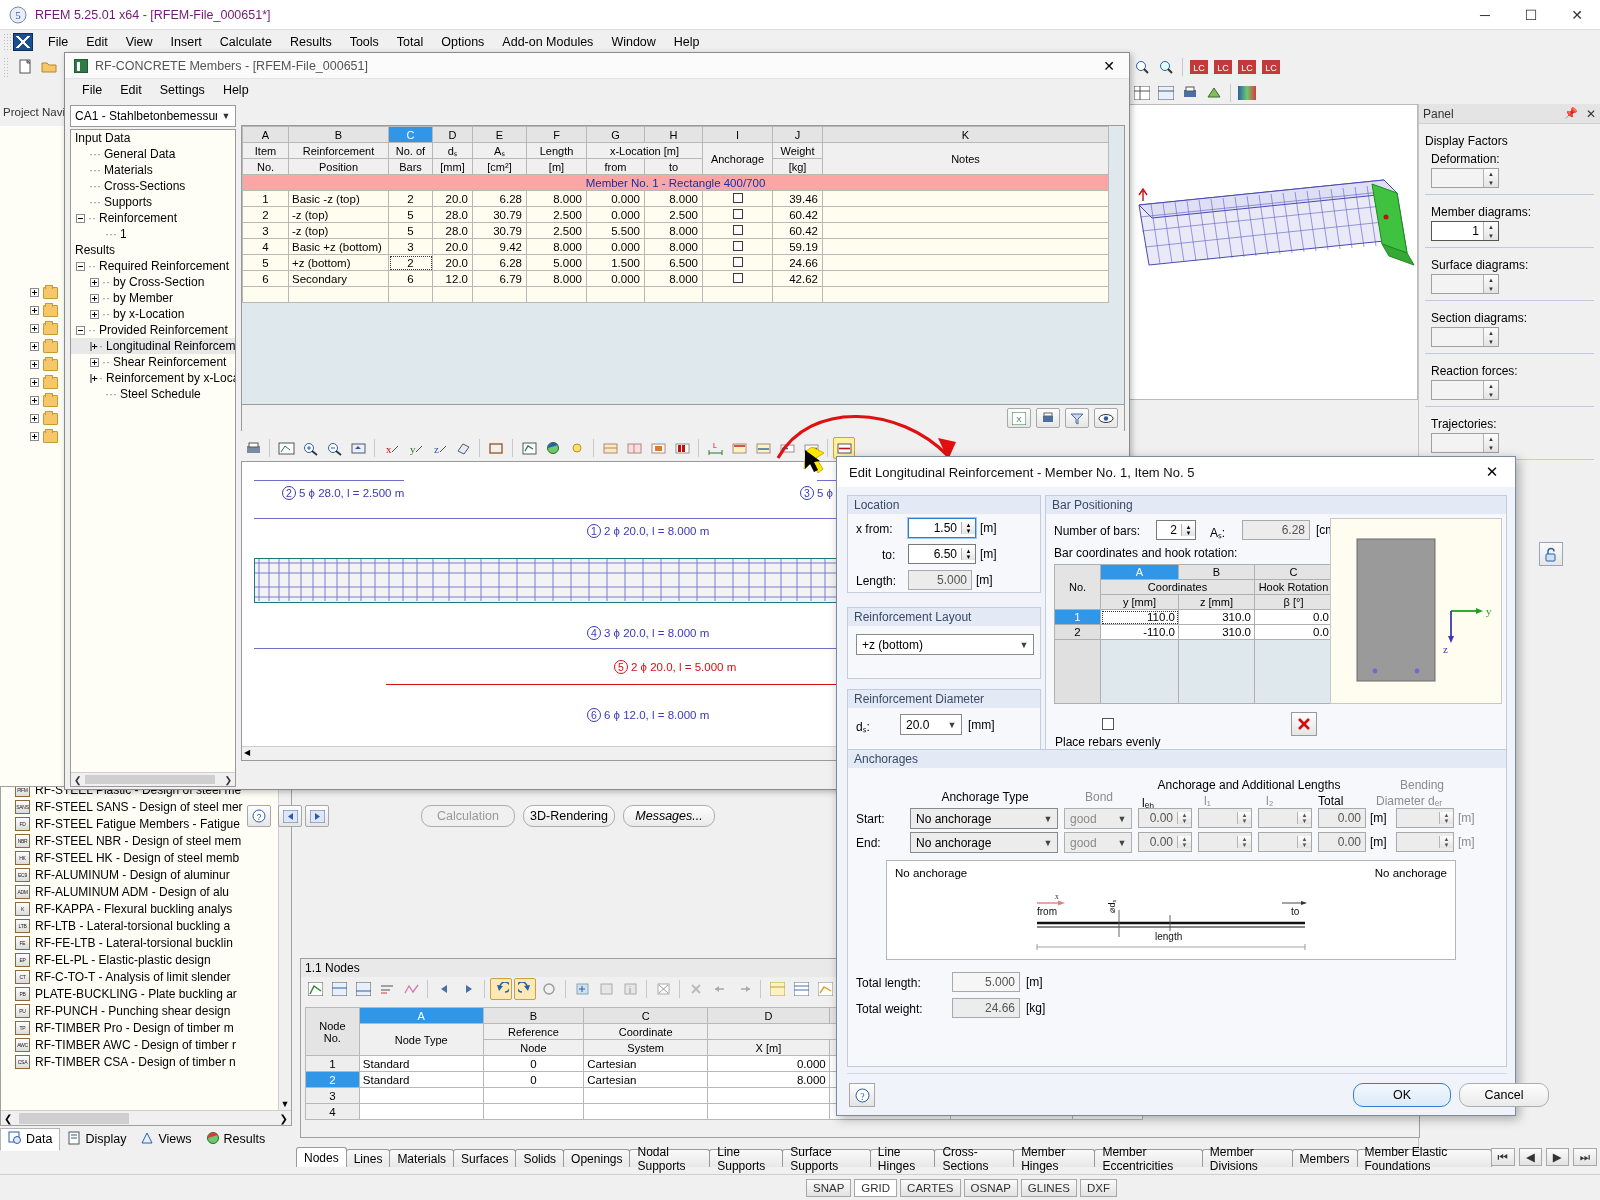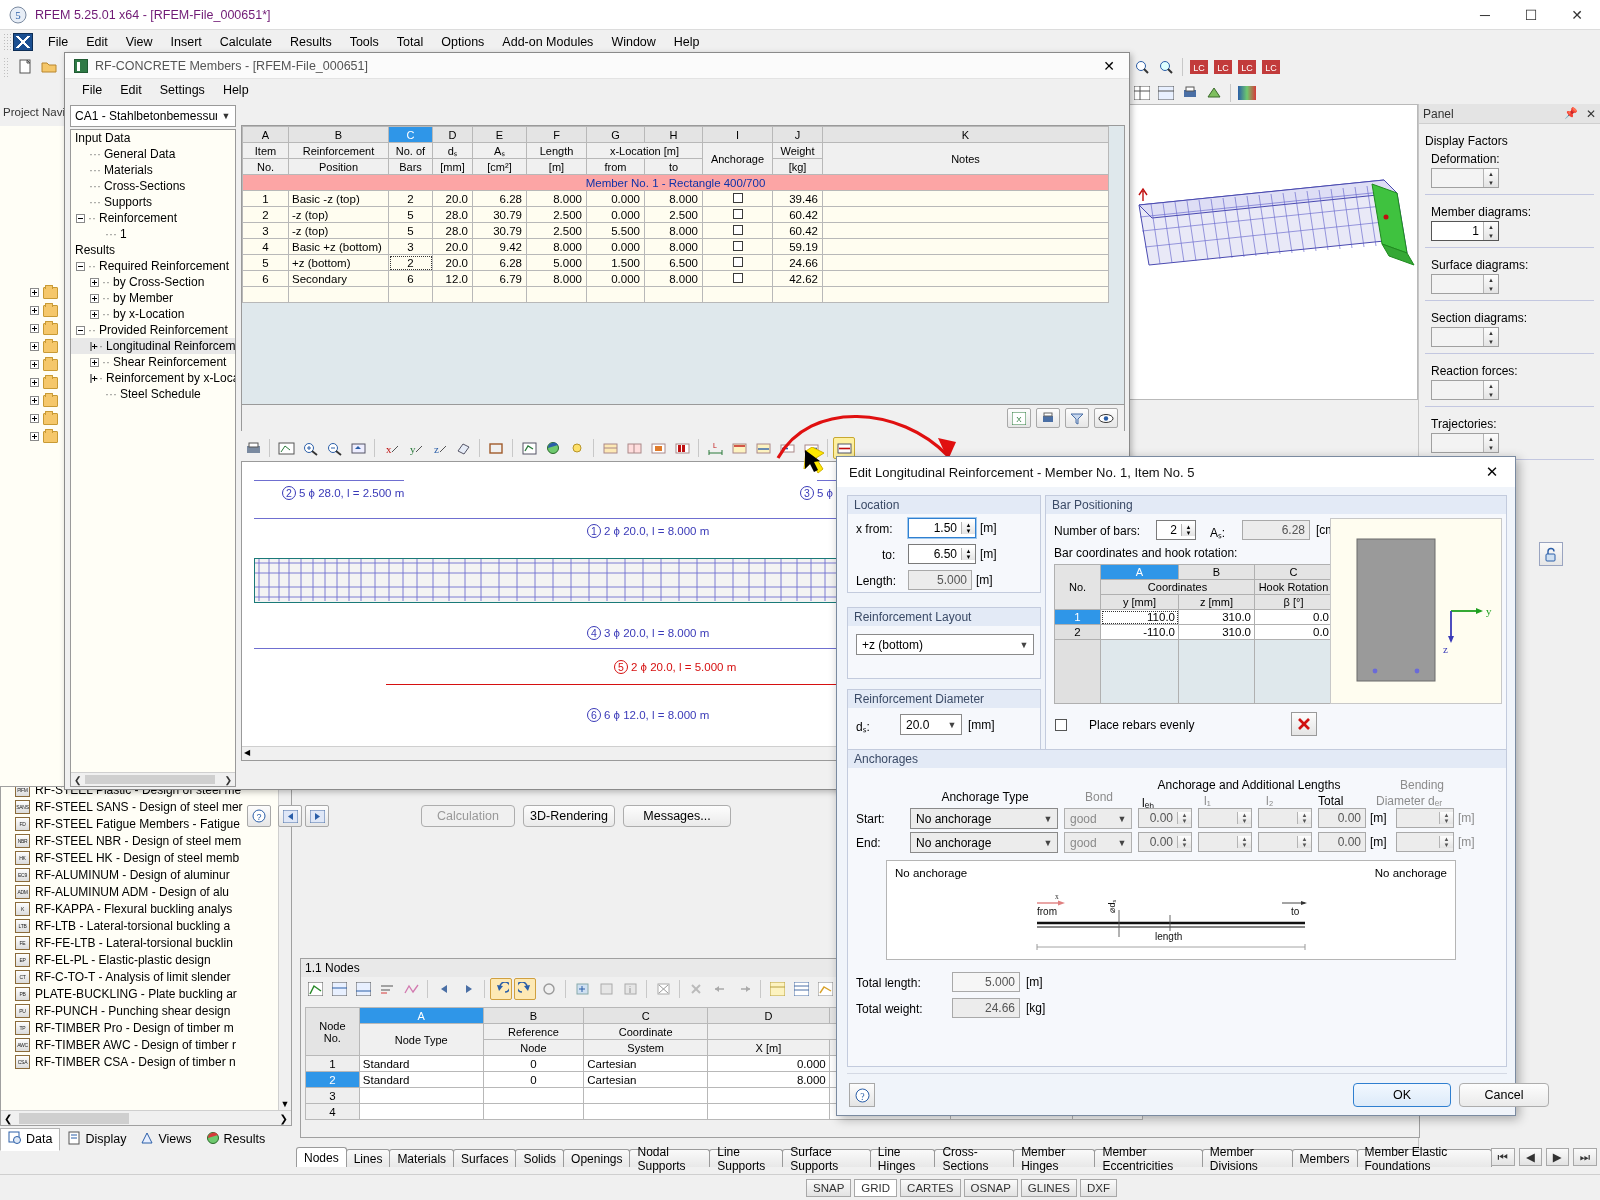--- a/index.html
+++ b/index.html
@@ -154,21 +154,21 @@
   .rebar-lbl.red { color:#d61010; }
   .circnum { display:inline-block; width:14px; height:14px; border:1px solid #3a3ab8; border-radius:50%;
       text-align:center; line-height:13px; font-size:10.5px; color:#3a3ab8; margin-right:3px; }
   .circnum.red { border-color:#d61010; color:#d61010; }
 
   #gfx-vscroll { position:absolute; right:0; top:0; width:14px; height:100%; background:#f0f0f0; border-left:1px solid #cfcfcf; }
   #gfx-hscroll { position:absolute; left:0; bottom:0; width:100%; height:14px; background:#f0f0f0; border-top:1px solid #cfcfcf; }
 
   #rfc-bottombar { position:absolute; left:5px; top:690px; width:1055px; height:42px; display:flex; align-items:center; }
   .dlgbtn { height:22px; min-width:86px; border:1px solid #adadad; background:linear-gradient(#fdfdfd,#eaeaea);
-      font-size:12.5px; display:flex; align-items:center; justify-content:center; border-radius:4px; }
+      font-size:12.5px; display:flex; align-items:center; justify-content:center; border-radius:10px; }
   .dlgbtn.disabled { color:#999; background:#f0f0f0; }
 
   
   #nodeswin { position:absolute; left:300px; top:958px; width:1120px; height:180px; background:#f0f0f0; border:1px solid #a0a0a0; }
   #nodeswin .nt { height:18px; background:#e9e9e9; display:flex; align-items:center; font-size:12px; padding-left:4px; }
   #nodes-toolbar { height:24px; display:flex; align-items:center; padding-left:2px; }
 
   
   #tabstrip { position:absolute; left:296px; top:1145px; width:1304px; height:22px; display:flex; align-items:flex-end; font-size:12px; }
   .ftab { height:18px; padding:0 7px; border:1px solid #9a9a9a; border-bottom:none; background:linear-gradient(#fafafa,#e8e8e8);
@@ -1419,21 +1419,21 @@
           </div>
         <div class="tbtn" style="width:24px; height:22px; border:1px solid #a8a8a8; background:linear-gradient(#fdfdfd,#e6e6e6); margin-right:18px;">
             <svg width="15" height="13">
               <rect width="15" height="13" fill="#dfe7f7" stroke="#4a6fa5"></rect>
               <polygon points="5,3 10,6.5 5,10" fill="#2a5ea8"></polygon>
             </svg>
           </div>
         <div style="width:74px"></div>
         <div class="dlgbtn disabled" style="width:94px;">Calculation</div>
         <div class="dlgbtn" style="width:92px; margin-left:8px;">3D-Rendering</div>
-        <div class="dlgbtn" style="width:108px; margin-left:8px;">Messages...</div>
+        <div class="dlgbtn" style="width:92px; margin-left:8px;font-style:italic;">Messages...</div>
         <div style="width:130px"></div>
         <div class="dlgbtn" style="width:96px;">Graphics</div>
       </div>
     </div>
   </div>
 
   <svg id="redarrow">
     <path d="M8,50 C40,-8 130,-2 178,48" stroke="#e01010" stroke-width="3.2" fill="none"></path>
     <polygon points="178,52 168,30 186,34" fill="#e01010"></polygon>
   </svg>
@@ -1553,21 +1553,21 @@
           <tr>
             <td class="brh" style="background:#e0e0e0; height:64px;"></td>
             <td class="bempty"></td>
                 <td class="bempty"></td>
                 <td class="bempty"></td>
           </tr>
         </tbody>
           </table>
       </div>
 
-      <div class="abs" style="left:9px; top:222px; display:flex; align-items:center; gap:22px;">
+      <div class="abs" style="left:9px; top:222px; display:flex; align-items:center; gap:5px;flex-direction:column;">
         <span style="width:12px; height:12px; border:1px solid #555; background:#fff; display:inline-block;"></span>
         <span>Place rebars evenly</span>
       </div>
       <div class="abs" style="left:245px; top:216px; width:26px; height:24px; border:1px solid #9a9a9a; background:linear-gradient(#fdfdfd,#e4e4e4); display:flex; align-items:center; justify-content:center;">
         <svg width="16" height="16">
             <line x1="3" y1="3" x2="13" y2="13" stroke="#d01010" stroke-width="2.6"></line>
             <line x1="13" y1="3" x2="3" y2="13" stroke="#d01010" stroke-width="2.6"></line>
           </svg>
       </div>
 

